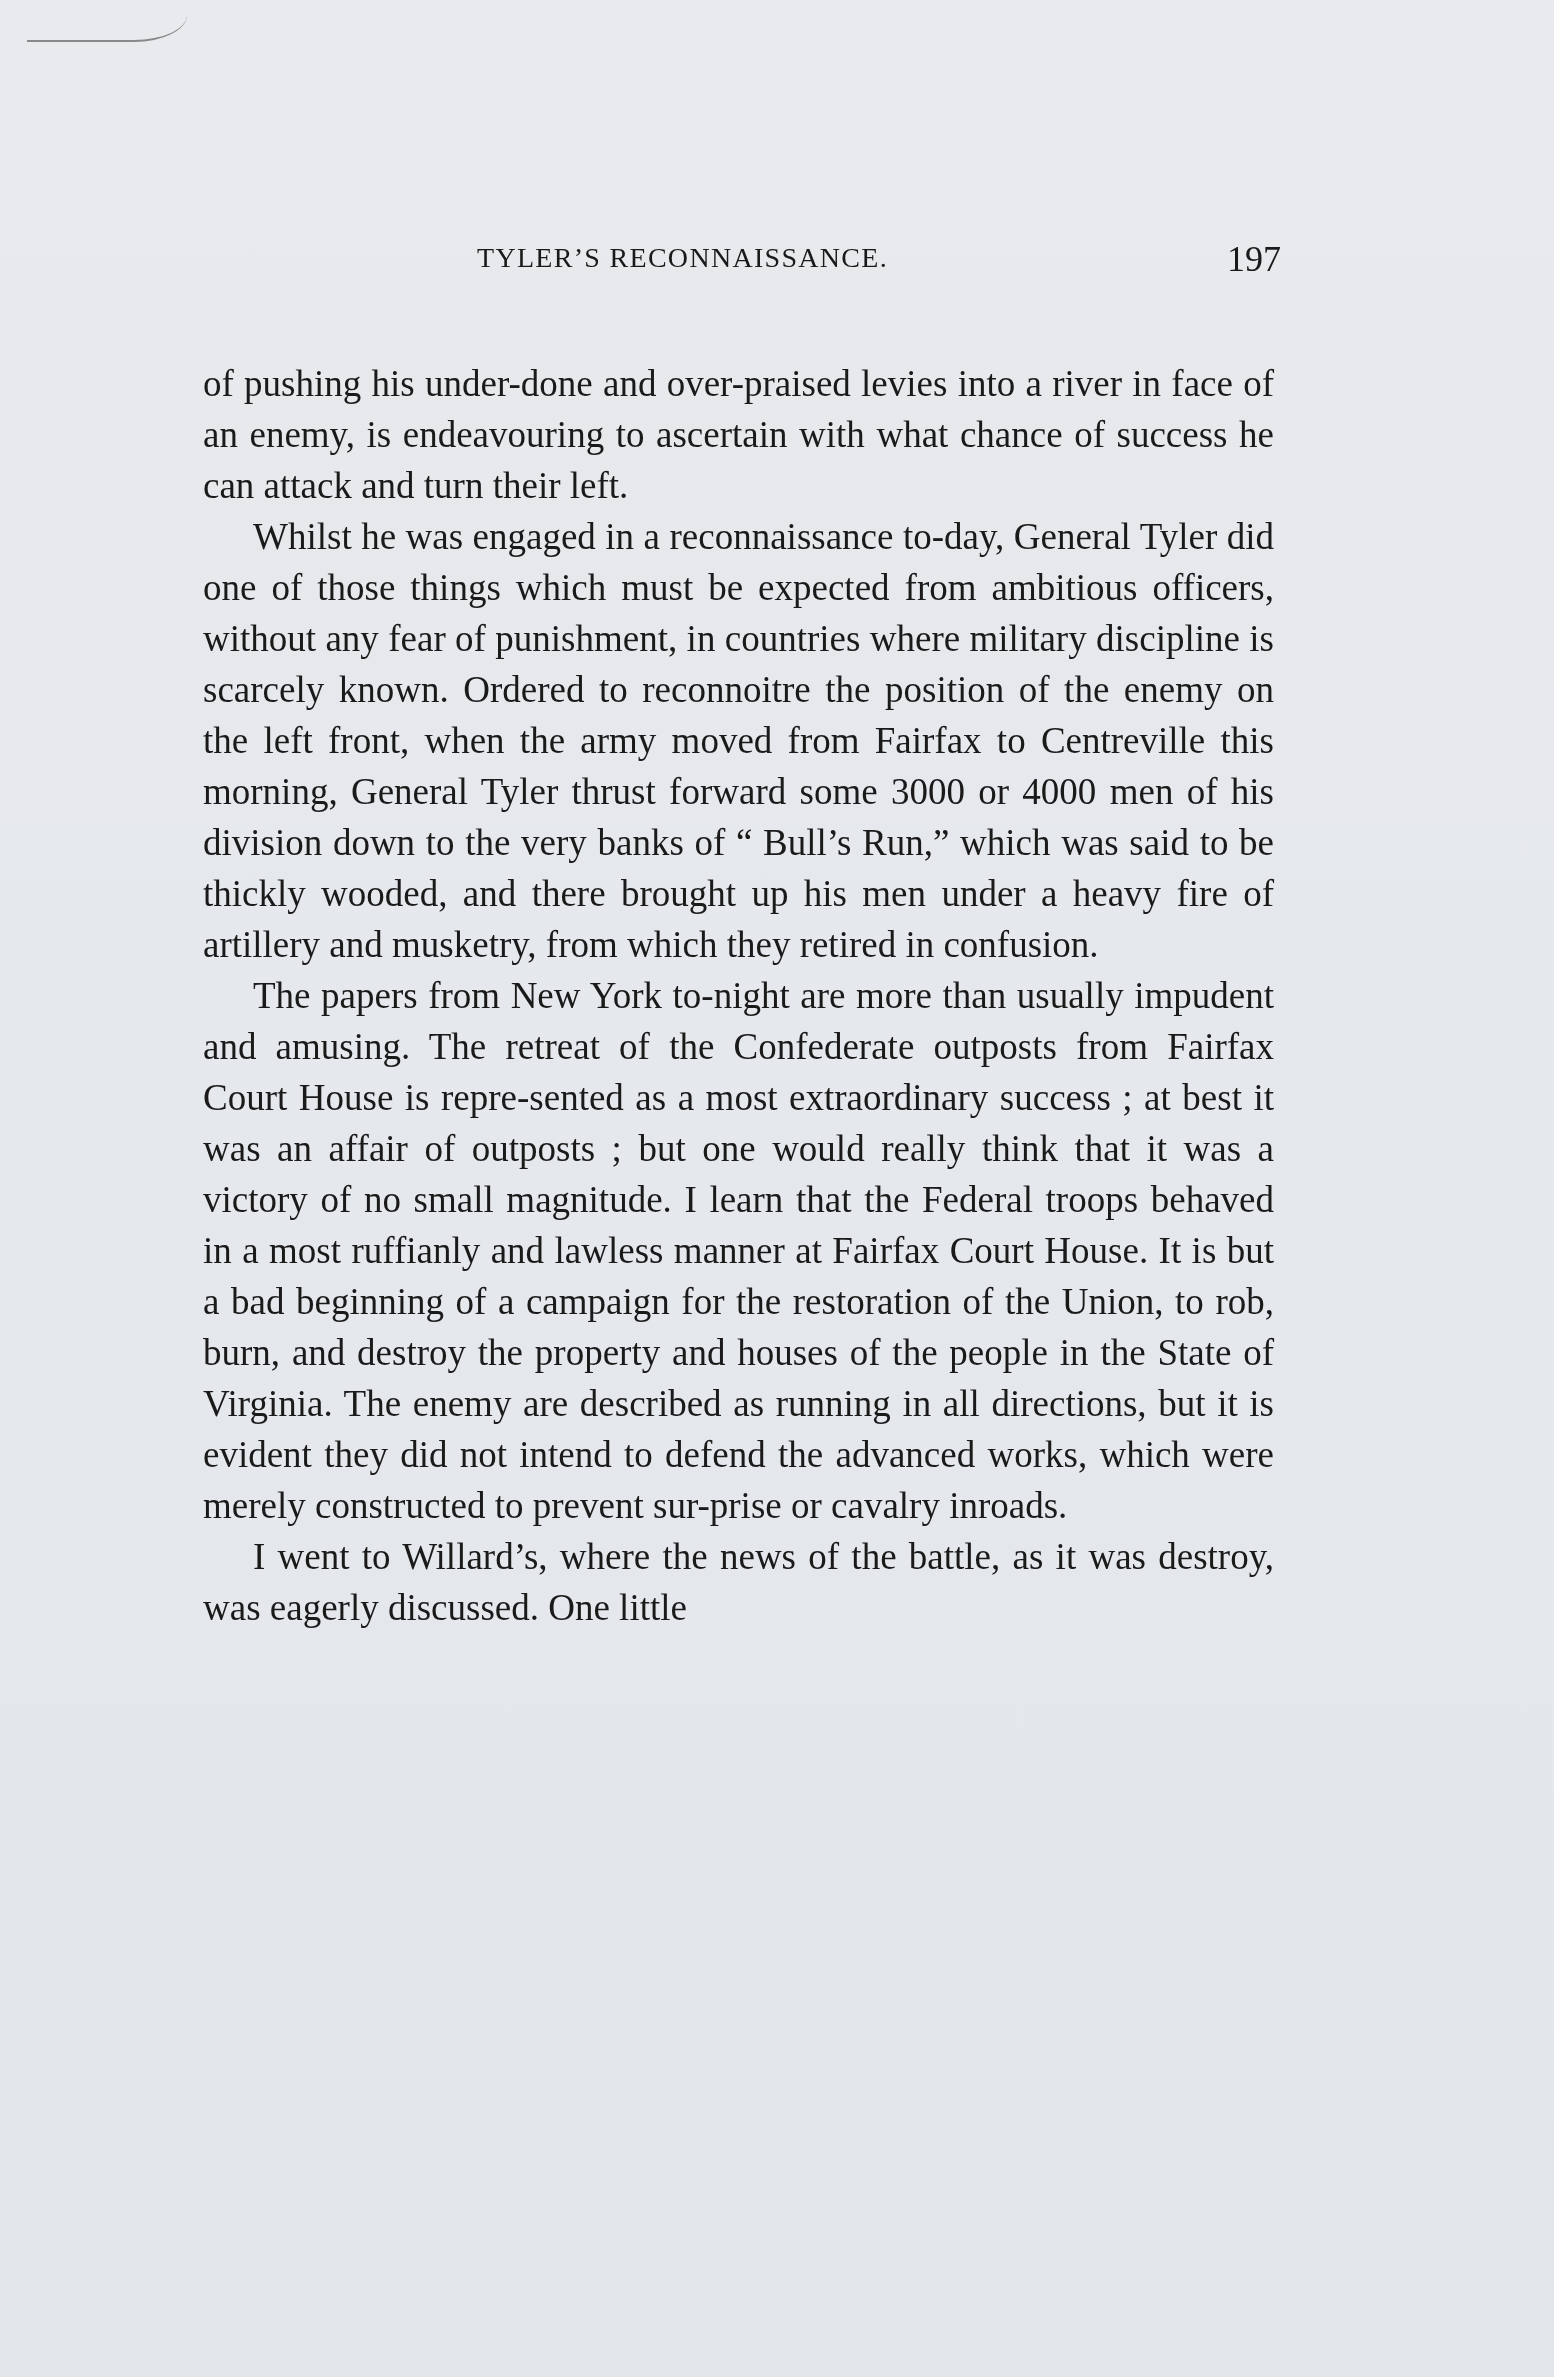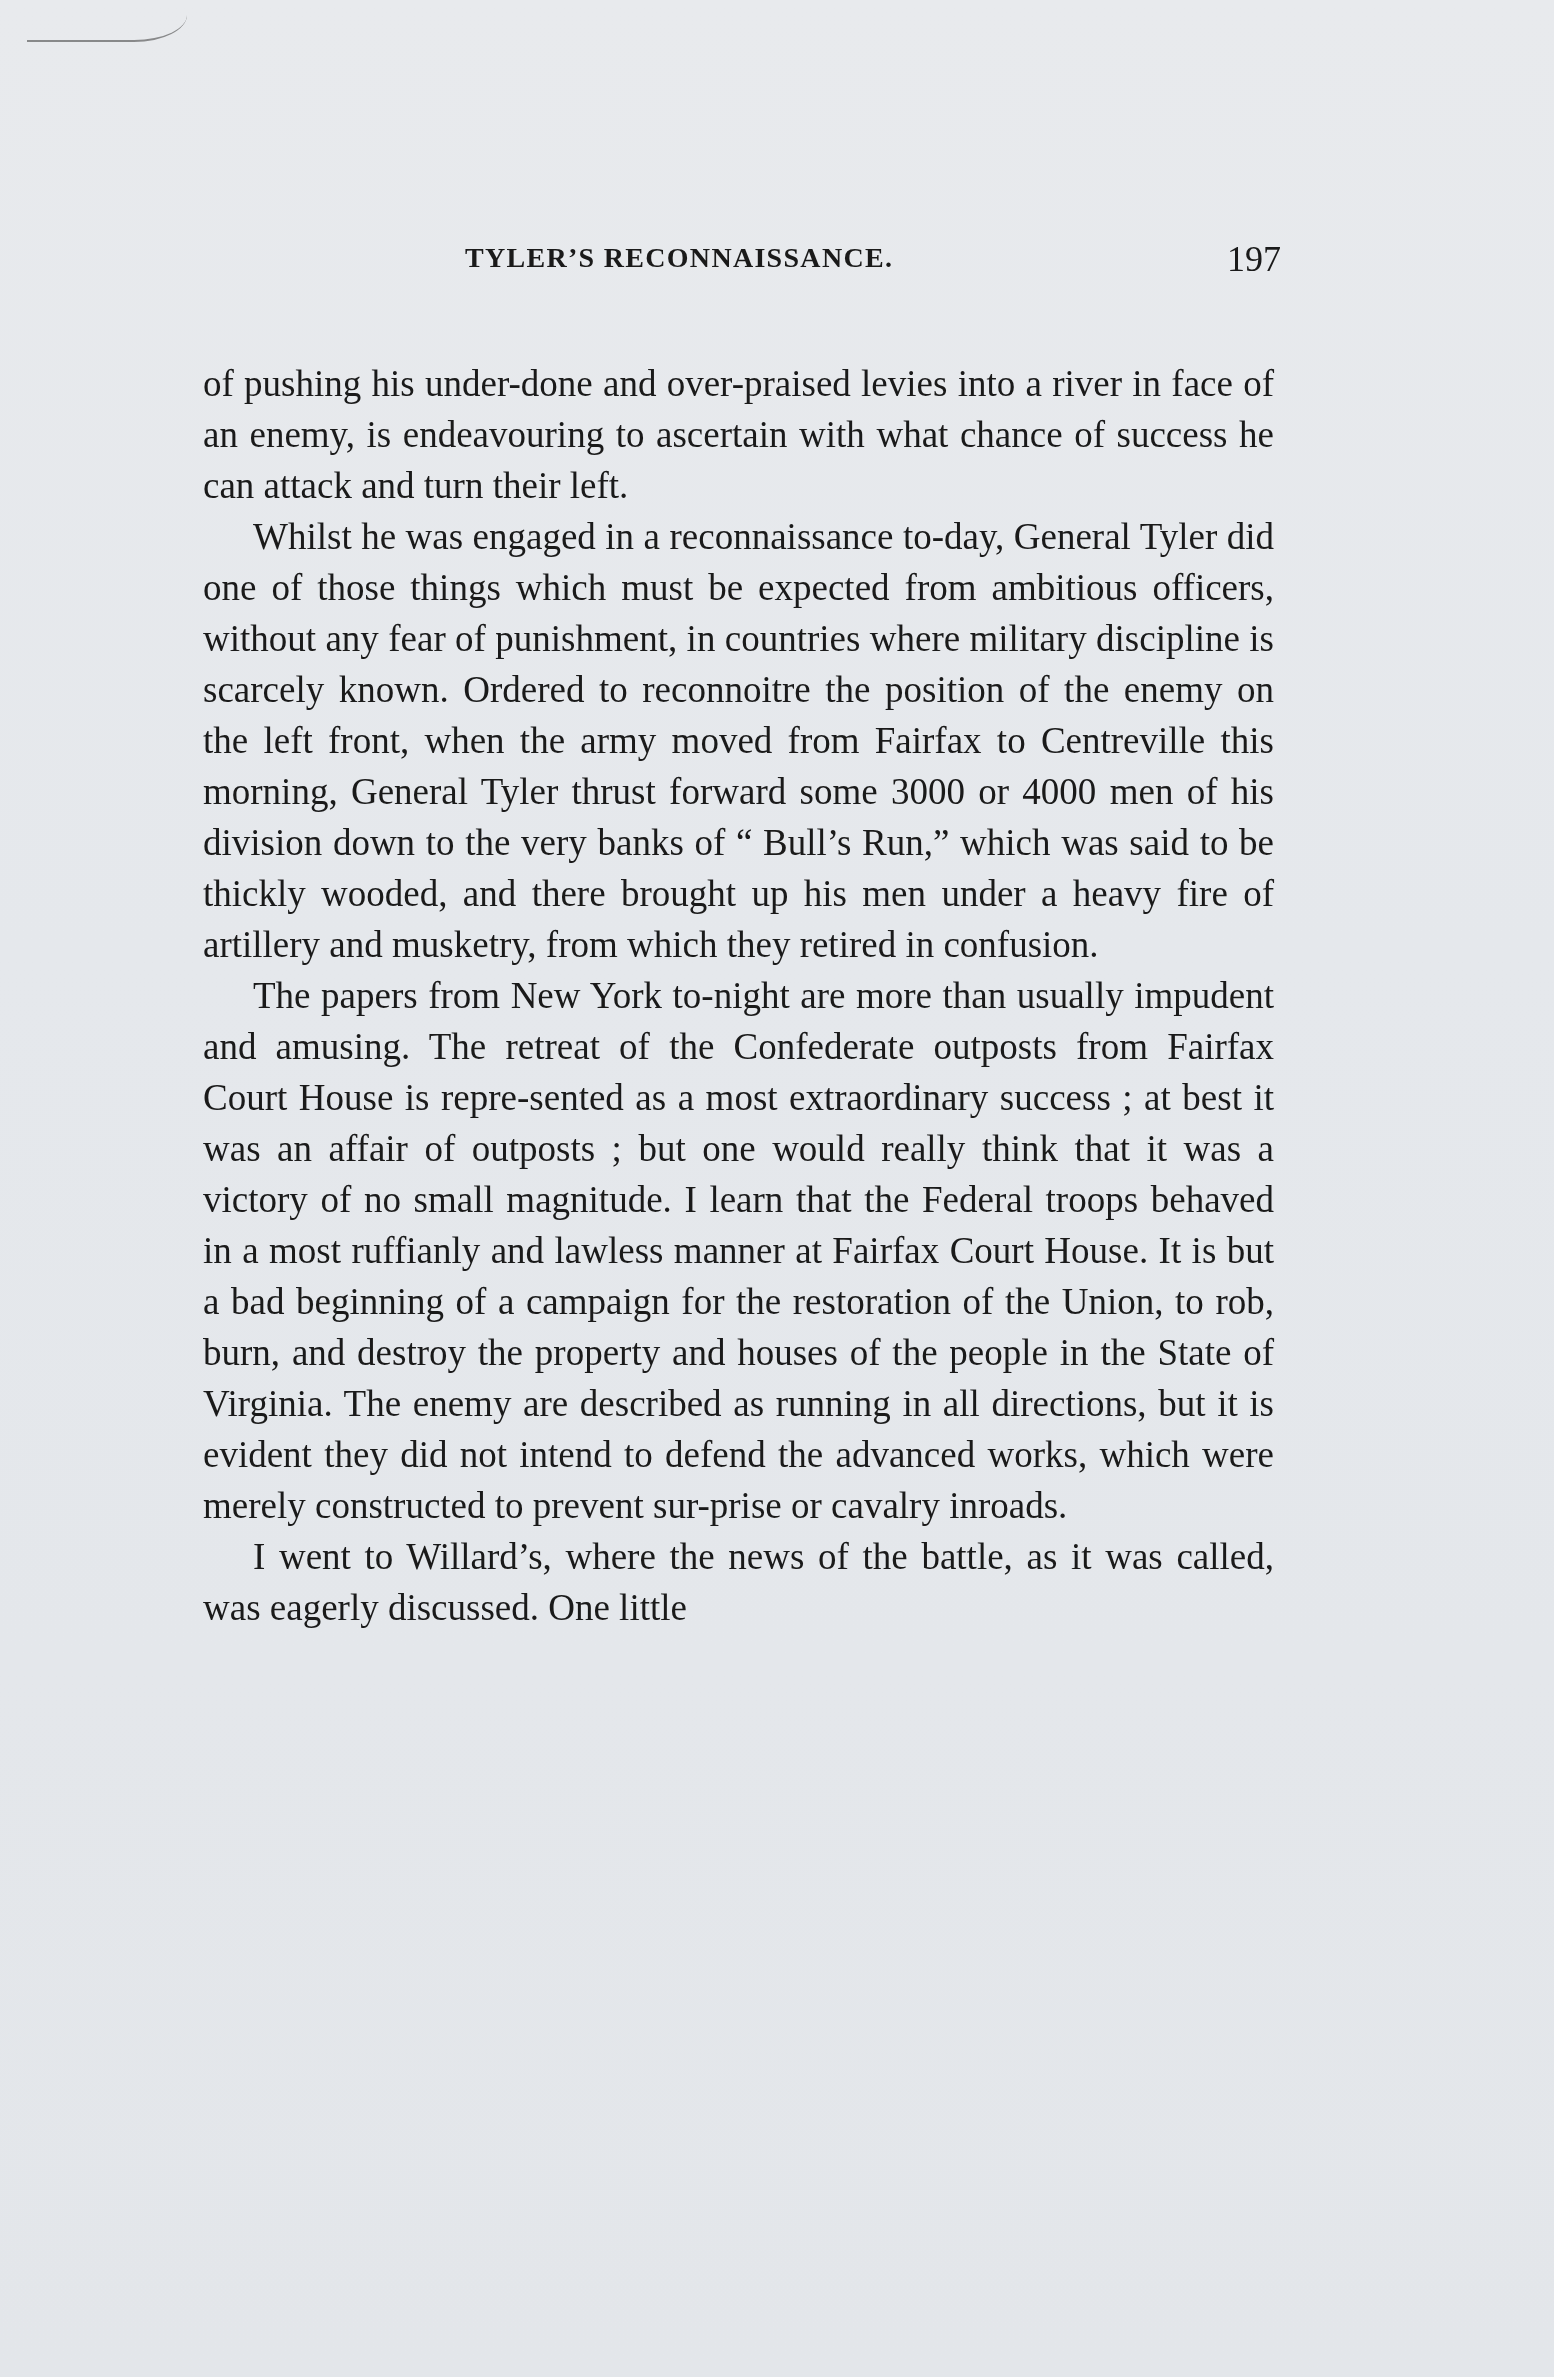--- a/index.html
+++ b/index.html
@@ -35,26 +35,25 @@
     }
     .running-head {
       position: absolute;
       top: 242px;
       left: 205px;
       width: 1076px;
       height: 53px;
     }
     .running-title {
       position: absolute;
-      left: 260px;
+      left: 272px;
       top: 0;
       font-size: 28px;
       letter-spacing: 1.3px;
       font-family: "Liberation Serif", "DejaVu Serif", serif;
-      font-weight: bold;
     }
     .page-number {
       position: absolute;
       right: 0;
       top: -3.6px;
       font-size: 36px;
       font-family: "Liberation Serif", "DejaVu Serif", serif;
       margin-left: 27px;
     }
     .text-block {
@@ -85,16 +84,16 @@
 
   <div class="running-head">
     <span class="running-title">TYLER’S RECONNAISSANCE.</span>
     <span class="page-number">197</span>
   </div>
 
   <div class="text-block">
     <p class="para">of pushing his under-done and over-praised levies into a river in face of an enemy, is endeavouring to ascertain with what chance of success he can attack and turn their left.</p>
     <p class="para indent">Whilst he was engaged in a reconnaissance to-day, General Tyler did one of those things which must be expected from ambitious officers, without any fear of punishment, in countries where military discipline is scarcely known. Ordered to reconnoitre the position of the enemy on the left front, when the army moved from Fairfax to Centreville this morning, General Tyler thrust forward some 3000 or 4000 men of his division down to the very banks of “ Bull’s Run,” which was said to be thickly wooded, and there brought up his men under a heavy fire of artillery and musketry, from which they retired in confusion.</p>
     <p class="para indent">The papers from New York to-night are more than usually impudent and amusing. The retreat of the Confederate outposts from Fairfax Court House is repre-sented as a most extraordinary success ; at best it was an affair of outposts ; but one would really think that it was a victory of no small magnitude. I learn that the Federal troops behaved in a most ruffianly and lawless manner at Fairfax Court House. It is but a bad beginning of a campaign for the restoration of the Union, to rob, burn, and destroy the property and houses of the people in the State of Virginia. The enemy are described as running in all directions, but it is evident they did not intend to defend the advanced works, which were merely constructed to prevent sur-prise or cavalry inroads.</p>
-    <p class="para indent">I went to Willard’s, where the news of the battle, as it was called, was eagerly discussed. One little</p>
+    <p class="para indent">I went to Willard’s, where the news of the battle, as it was destroy, was eagerly discussed. One little</p>
   </div>
 </div>
 
 
 </body></html>

